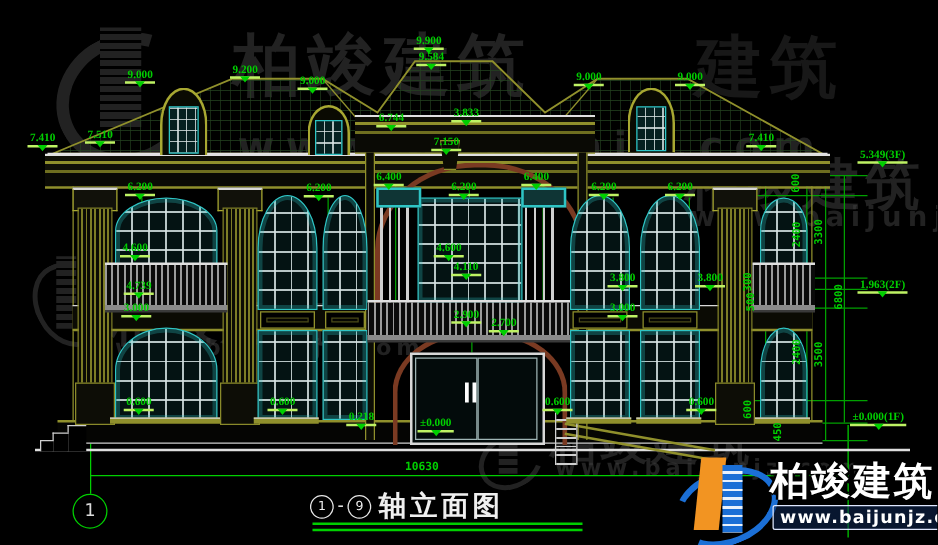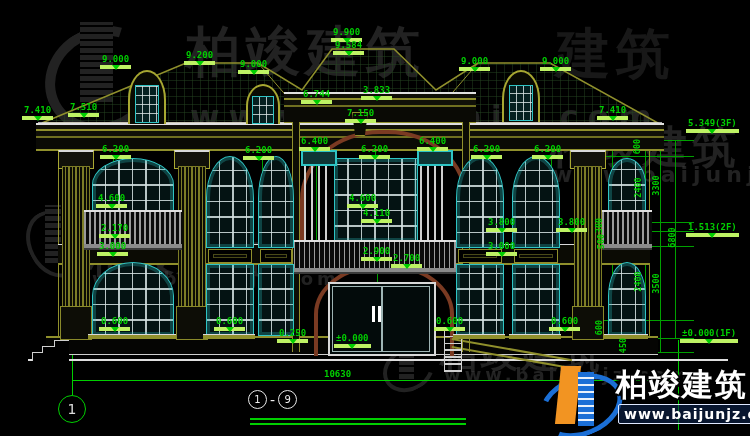--- a/index.html
+++ b/index.html
@@ -2,21 +2,21 @@
 <html><head>
 <meta charset="utf-8">
 <style>
   html,body{margin:0;padding:0;background:#000;}
   #canvas{position:relative;width:750px;height:436px;background:#000;overflow:hidden;
           font-family:"DejaVu Sans Mono",monospace;}
   .abs{position:absolute;}
   
   .dim{position:absolute;z-index:30;color:#00cf00;font:bold 9px "DejaVu Sans Mono",monospace;
        line-height:10px;white-space:nowrap;padding:0 2px 1px;}
-  .dim.tri{border-bottom:4px solid #bef264;}
+  .dim.tri{border-bottom:2px solid #bef264;font-family:Liberation Serif, serif;}
   .dim.tri::after{content:'';position:absolute;top:100%;left:50%;margin-left:-4px;
        width:0;height:0;border:4px solid transparent;border-top:5px solid #00cf00;}
   .dim.rot{transform:rotate(-90deg);transform-origin:center;font-size:8.5px;}
   .dim.plain{border:none;}
   
   .gv{position:absolute;width:1px;background:#00a000;z-index:8;}
   .gh{position:absolute;height:1px;background:#00a000;z-index:8;}
   .gbright{background:#00cf00;}
   
   .cornice{position:absolute;z-index:10;border-bottom:2px solid #90902c;
@@ -202,20 +202,21 @@
     </div>
 
   <div class="title">
     <span class="tcirc">
         <span>1</span>
       </span>
     <span class="tdash">-</span>
     <span class="tcirc">
         <span>9</span>
       </span>
+    <span class="tname">轴立面图</span>
   </div>
   <div class="tuline" style="left:250px;top:418px;width:216px;height:2px;"></div>
   <div class="tuline" style="left:250px;top:423px;width:216px;height:1.5px;"></div>
 
   <div class="brand">
     <div class="ring"></div>
     <div class="borange"></div>
     <div class="bblue"></div>
     <div class="bname">柏竣建筑</div>
     <div class="burl">www.baijunjz.com</div>
@@ -259,29 +260,29 @@
     <div class="dim tri" style="left: 100px; top: 144px;">6.200</div>
     <div class="dim tri" style="left: 243px; top: 145px;">6.200</div>
     <div class="dim tri" style="left: 299px; top: 136px;">6.400</div>
     <div class="dim tri" style="left: 359px; top: 144px;">6.200</div>
     <div class="dim tri" style="left: 417px; top: 136px;">6.400</div>
     <div class="dim tri" style="left: 471px; top: 144px;">6.200</div>
     <div class="dim tri" style="left: 532px; top: 144px;">6.200</div>
     <div class="dim tri" style="left: 96px; top: 193px;">4.600</div>
     <div class="dim tri" style="left: 347px; top: 193px;">4.600</div>
     <div class="dim tri" style="left: 361px; top: 208px;">4.110</div>
-    <div class="dim tri" style="left: 99px; top: 223px;">2.170</div>
+    <div class="dim tri" style="left: 99px; top: 223px;">4.739</div>
     <div class="dim tri" style="left: 97px; top: 241px;">3.000</div>
     <div class="dim tri" style="left: 486px; top: 217px;">3.800</div>
     <div class="dim tri" style="left: 556px; top: 217px;">3.800</div>
     <div class="dim tri" style="left: 486px; top: 241px;">3.000</div>
     <div class="dim tri" style="left: 361px; top: 246px;">2.900</div>
     <div class="dim tri" style="left: 391px; top: 253px;">2.700</div>
-    <div class="dim tri" style="left: 686px; top: 222px;">1.513(2F)</div>
-    <div class="dim tri" style="left: 277px; top: 328px;">0.250</div>
+    <div class="dim tri" style="left: 686px; top: 222px;">1.963(2F)</div>
+    <div class="dim tri" style="left: 277px; top: 328px;">0.218</div>
     <div class="dim tri" style="left: 99px; top: 316px;">0.600</div>
     <div class="dim tri" style="left: 214px; top: 316px;">0.600</div>
     <div class="dim tri" style="left: 434px; top: 316px;">0.600</div>
     <div class="dim tri" style="left: 549px; top: 316px;">0.600</div>
     <div class="dim tri" style="left: 334px; top: 333px;">±0.000</div>
     <div class="dim tri" style="left: 680px; top: 328px;">±0.000(1F)</div>
     <div class="dim plain" style="left: 322px; top: 369px;">10630</div>
     <div class="dim rot" style="left: 628px; top: 141px;">600</div>
     <div class="dim rot" style="left: 626px; top: 182px;">2400</div>
     <div class="dim rot" style="left: 590px; top: 220px;">300</div>

